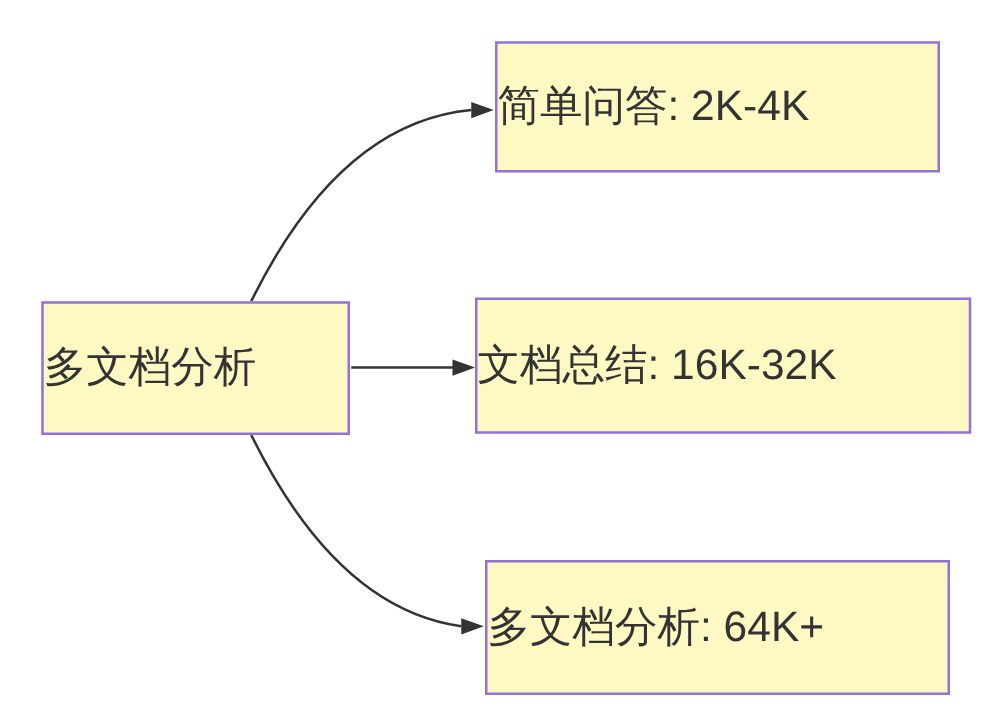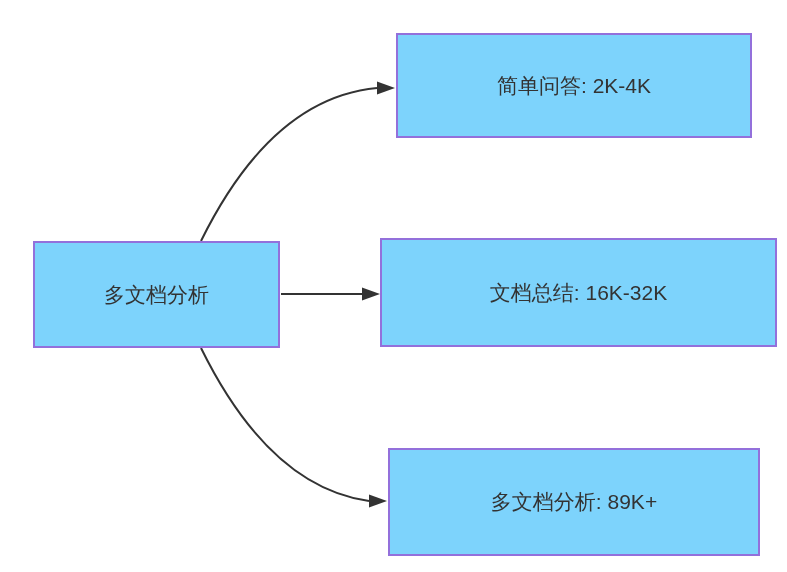--- a/index.html
+++ b/index.html
@@ -23,27 +23,27 @@
       height: 572px;
       pointer-events: none;
     }
     .edge-line {
       fill: none;
       stroke-width: 2px;
     }
     .node {
       position: absolute;
       box-sizing: border-box;
-      background: #7dd3fc;
+      background: #fef9c3;
       border: 2px solid #9370DB;
       display: flex;
       align-items: center;
-      justify-content: center;
+      justify-content: flex-start;
       color: #333333;
-      font-size: 21px;
+      font-size: 34px;
       line-height: 1.2;
       white-space: nowrap;
     }
     .node-root   { left: 33px;  top: 241px; width: 247px; height: 107px; }
     .node-b1     { left: 396px; top: 33px;  width: 356px; height: 105px; }
     .node-b2     { left: 380px; top: 238px; width: 397px; height: 109px; }
     .node-b3     { left: 388px; top: 448px; width: 372px; height: 108px; }
   </style>
 </head>
 <body>
@@ -74,16 +74,16 @@
 
   <div class="node node-b1">
     <span>简单问答: 2K-4K</span>
   </div>
 
   <div class="node node-b2">
     <span>文档总结: 16K-32K</span>
   </div>
 
   <div class="node node-b3">
-    <span>多文档分析: 89K+</span>
+    <span>多文档分析: 64K+</span>
   </div>
 
 </div>
 
 </body></html>

